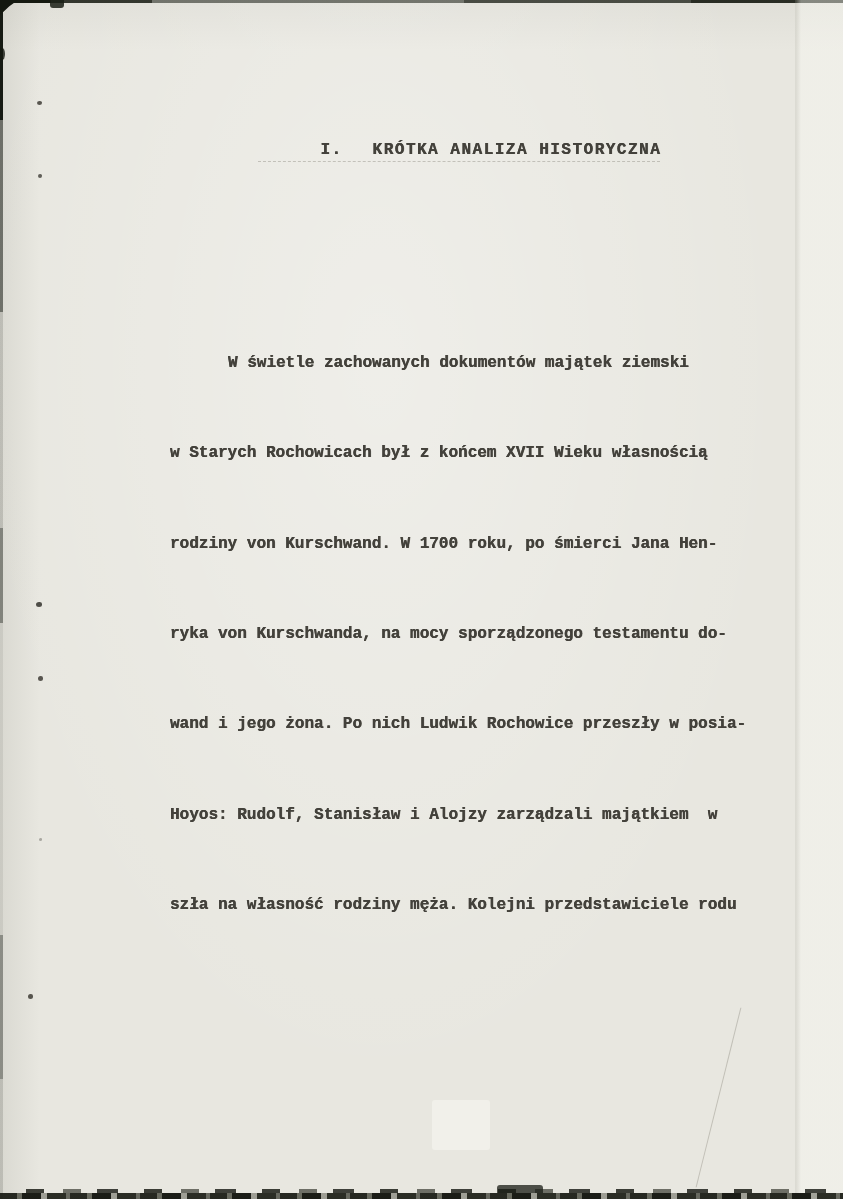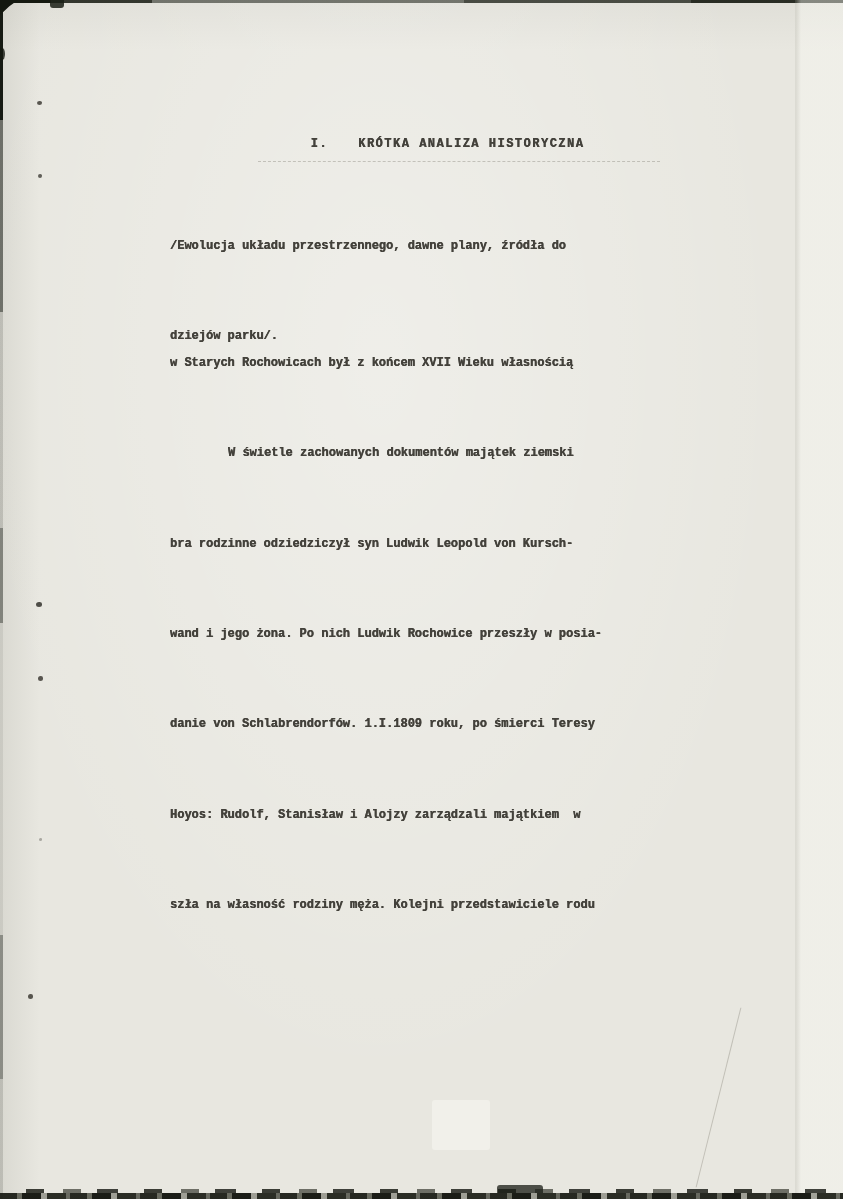--- a/index.html
+++ b/index.html
@@ -47,21 +47,21 @@
   .speck{position:absolute;background:#33312b;border-radius:50% 40% 50% 50%;}
   .s1{left:37px;top:101px;width:5px;height:4px;opacity:.8;}
   .s2{left:38px;top:174px;width:4px;height:4px;opacity:.75;}
   .s3{left:36px;top:602px;width:6px;height:5px;opacity:.85;}
   .s4{left:38px;top:676px;width:5px;height:5px;opacity:.8;}
   .s5{left:28px;top:994px;width:5px;height:5px;opacity:.8;}
   .s6{left:39px;top:838px;width:3px;height:3px;opacity:.35;}
   
   .tw{
     font-family:"Liberation Mono","DejaVu Sans Mono",monospace;
-    font-size:12px;font-weight:700;color:#43413b;
+    font-size:16px;font-weight:700;color:#43413b;
     text-shadow:0 0 .6px rgba(62,60,53,.95), .5px .4px .6px rgba(62,60,53,.45);
     white-space:pre;
   }
   .title-row{position:absolute;left:276px;top:123px;letter-spacing:1.5px;}
   .title-num{margin-right:30px;}
   .title-underline{position:absolute;left:258px;top:161px;width:402px;height:0;
     border-top:1px dashed rgba(125,123,112,.38);}
   .subtitle{position:absolute;left:170px;top:171px;line-height:30.1px;}
   .body-text{position:absolute;left:170px;top:288px;line-height:30.1px;}
   .ln{height:30.1px;}
@@ -85,31 +85,27 @@
   <div class="speck s3"></div>
   <div class="speck s4"></div>
   <div class="speck s5"></div>
   <div class="speck s6"></div>
 
   <div class="tw title-row">
     <span class="title-num">I.</span><span>KRÓTKA ANALIZA HISTORYCZNA</span>
   </div>
   <div class="title-underline"></div>
 
-  <div class="tw subtitle">
-    <div class="ln">/Ewolucja układu przestrzennego, dawne plany, źródła do</div>
-    <div class="ln">dziejów parku/.</div>
-  </div>
 
   <div class="tw body-text">
+    <div class="ln ind">W świetle zachowanych dokumentów majątek ziemski</div>
     <div class="ln">w Starych Rochowicach był z końcem XVII Wieku własnością</div>
-    <div class="ln ind">W świetle zachowanych dokumentów majątek ziemski</div>
-    <div class="ln">bra rodzinne odziedziczył syn Ludwik Leopold von Kursch-</div>
+    <div class="ln">rodziny von Kurschwand. W 1700 roku, po śmierci Jana Hen-</div>
+    <div class="ln">ryka von Kurschwanda, na mocy sporządzonego testamentu do-</div>
     <div class="ln">wand i jego żona. Po nich Ludwik Rochowice przeszły w posia-</div>
-    <div class="ln">danie von Schlabrendorfów. 1.I.1809 roku, po śmierci Teresy</div>
     <div class="ln">Hoyos: Rudolf, Stanisław i Alojzy zarządzali majątkiem  w</div>
     <div class="ln">szła na własność rodziny męża. Kolejni przedstawiciele rodu</div>
     
 
     
     
     
     
     
     

